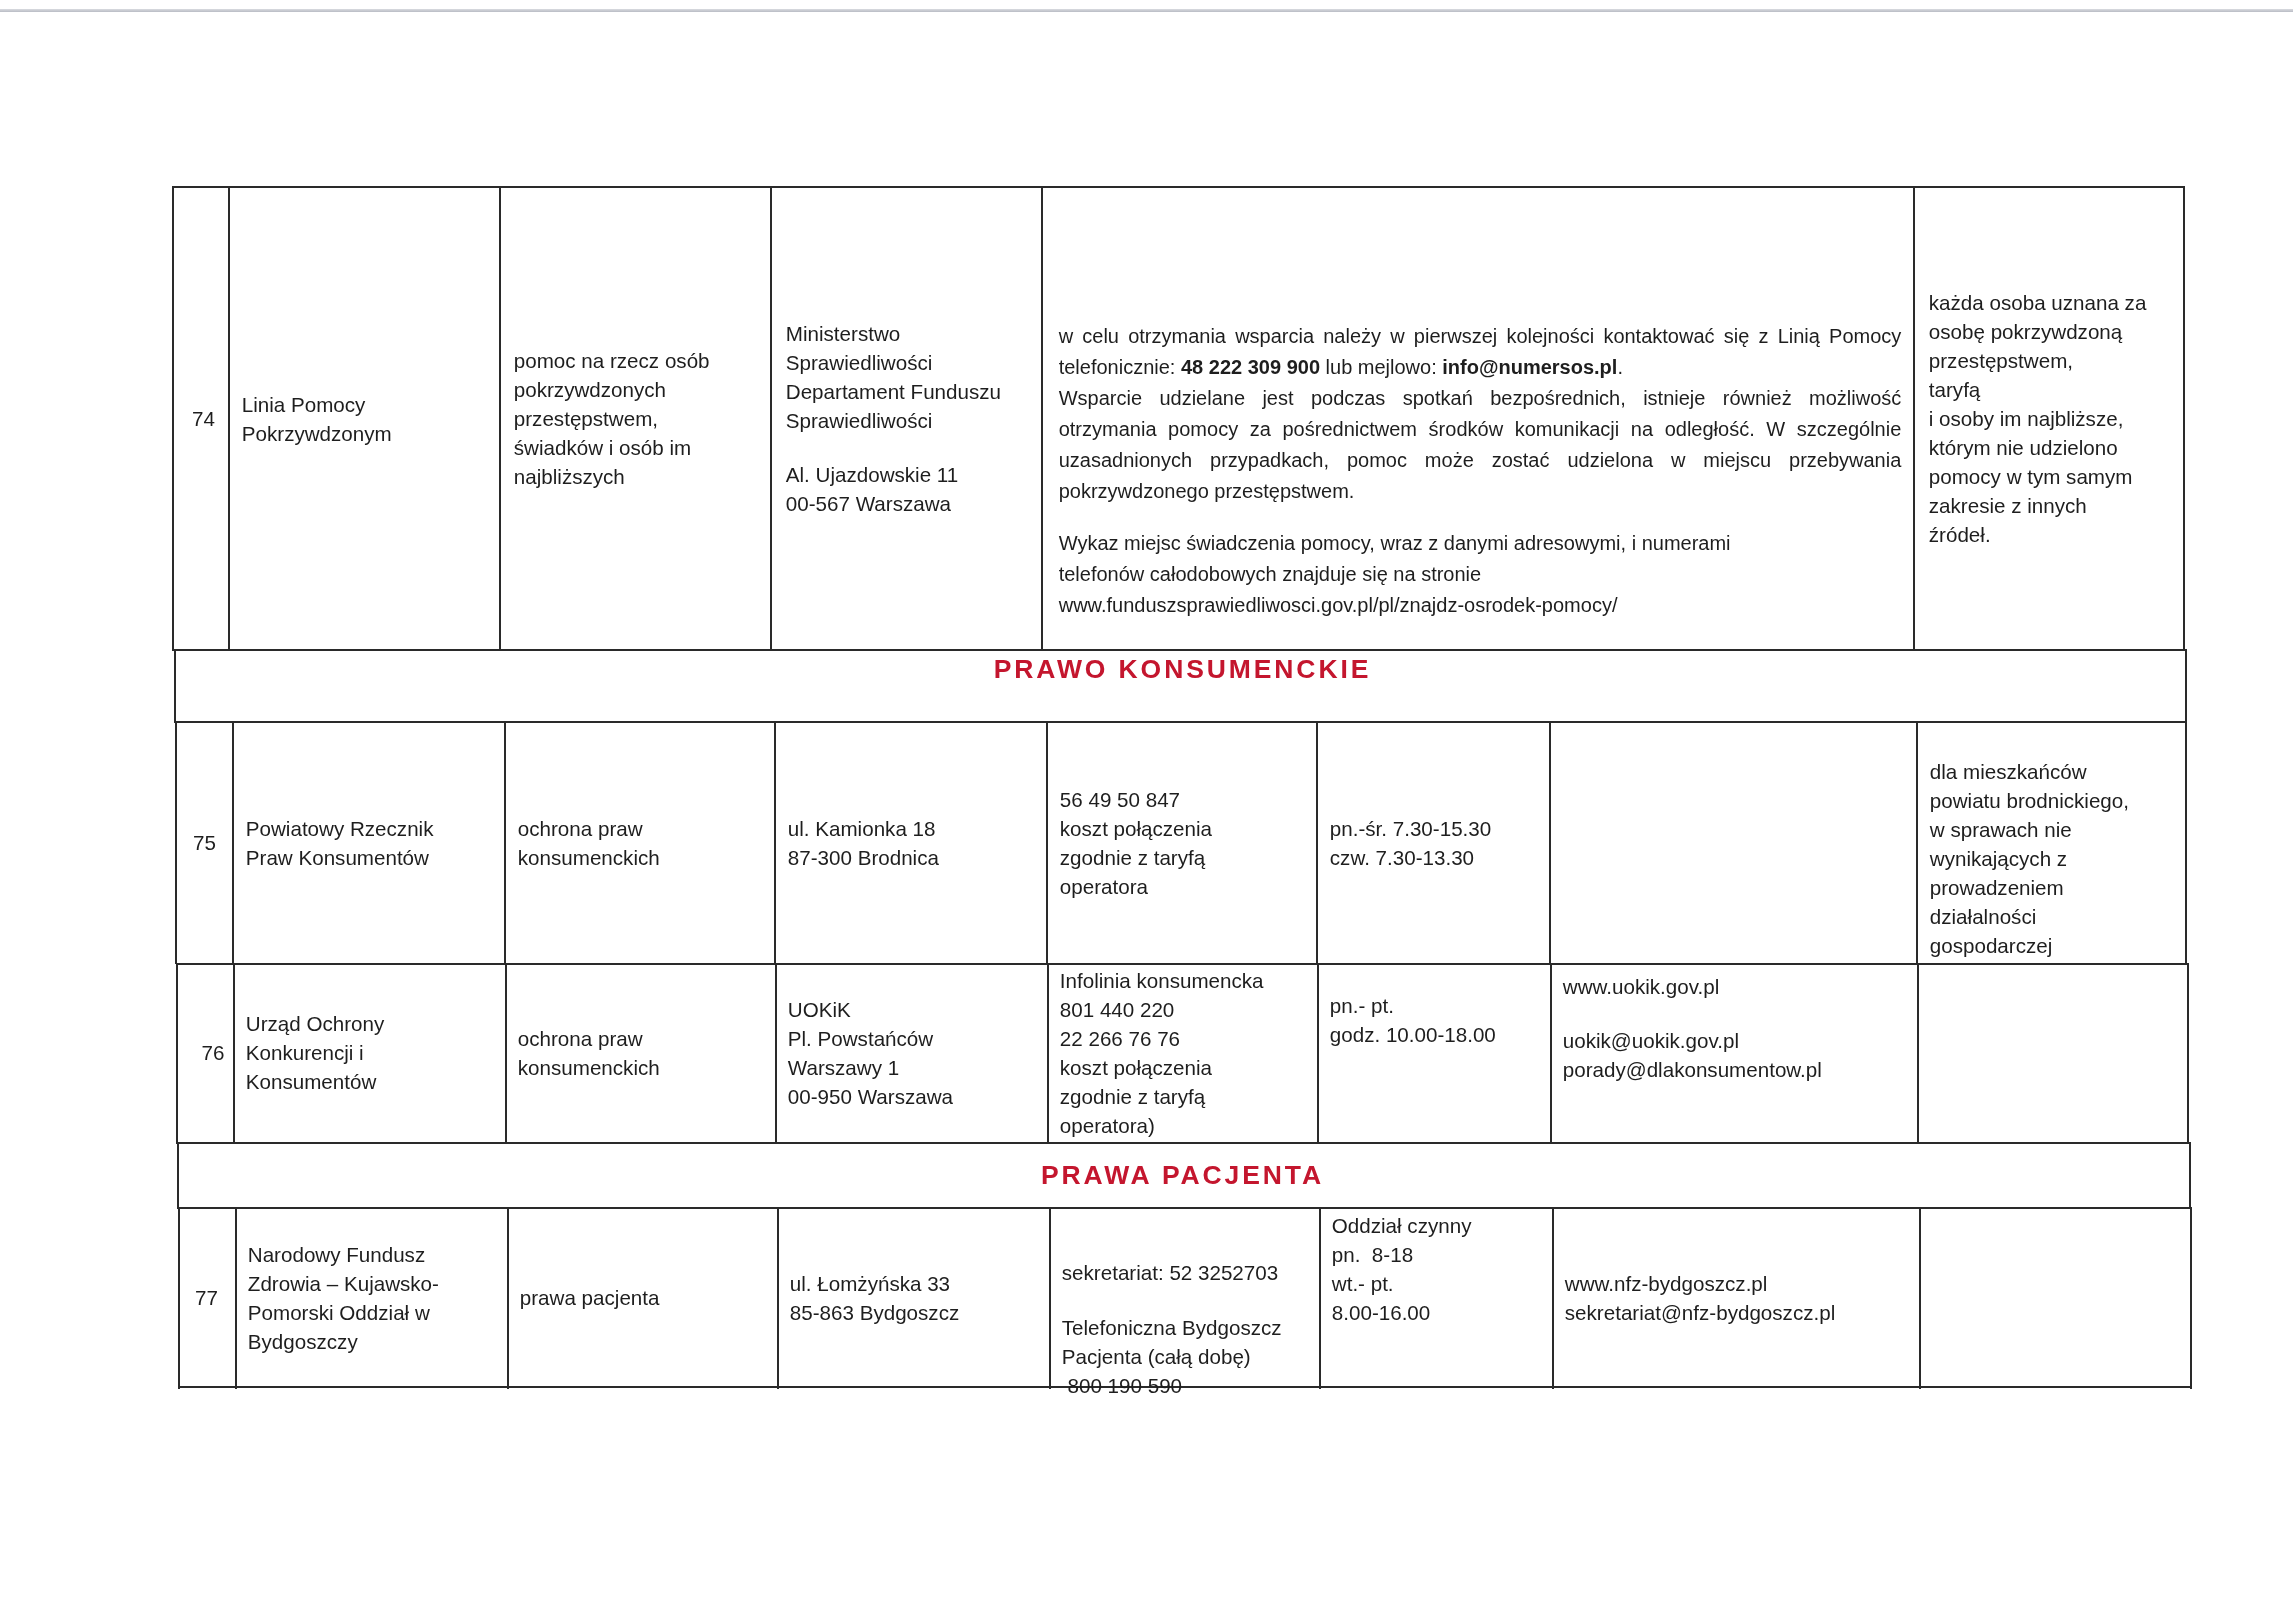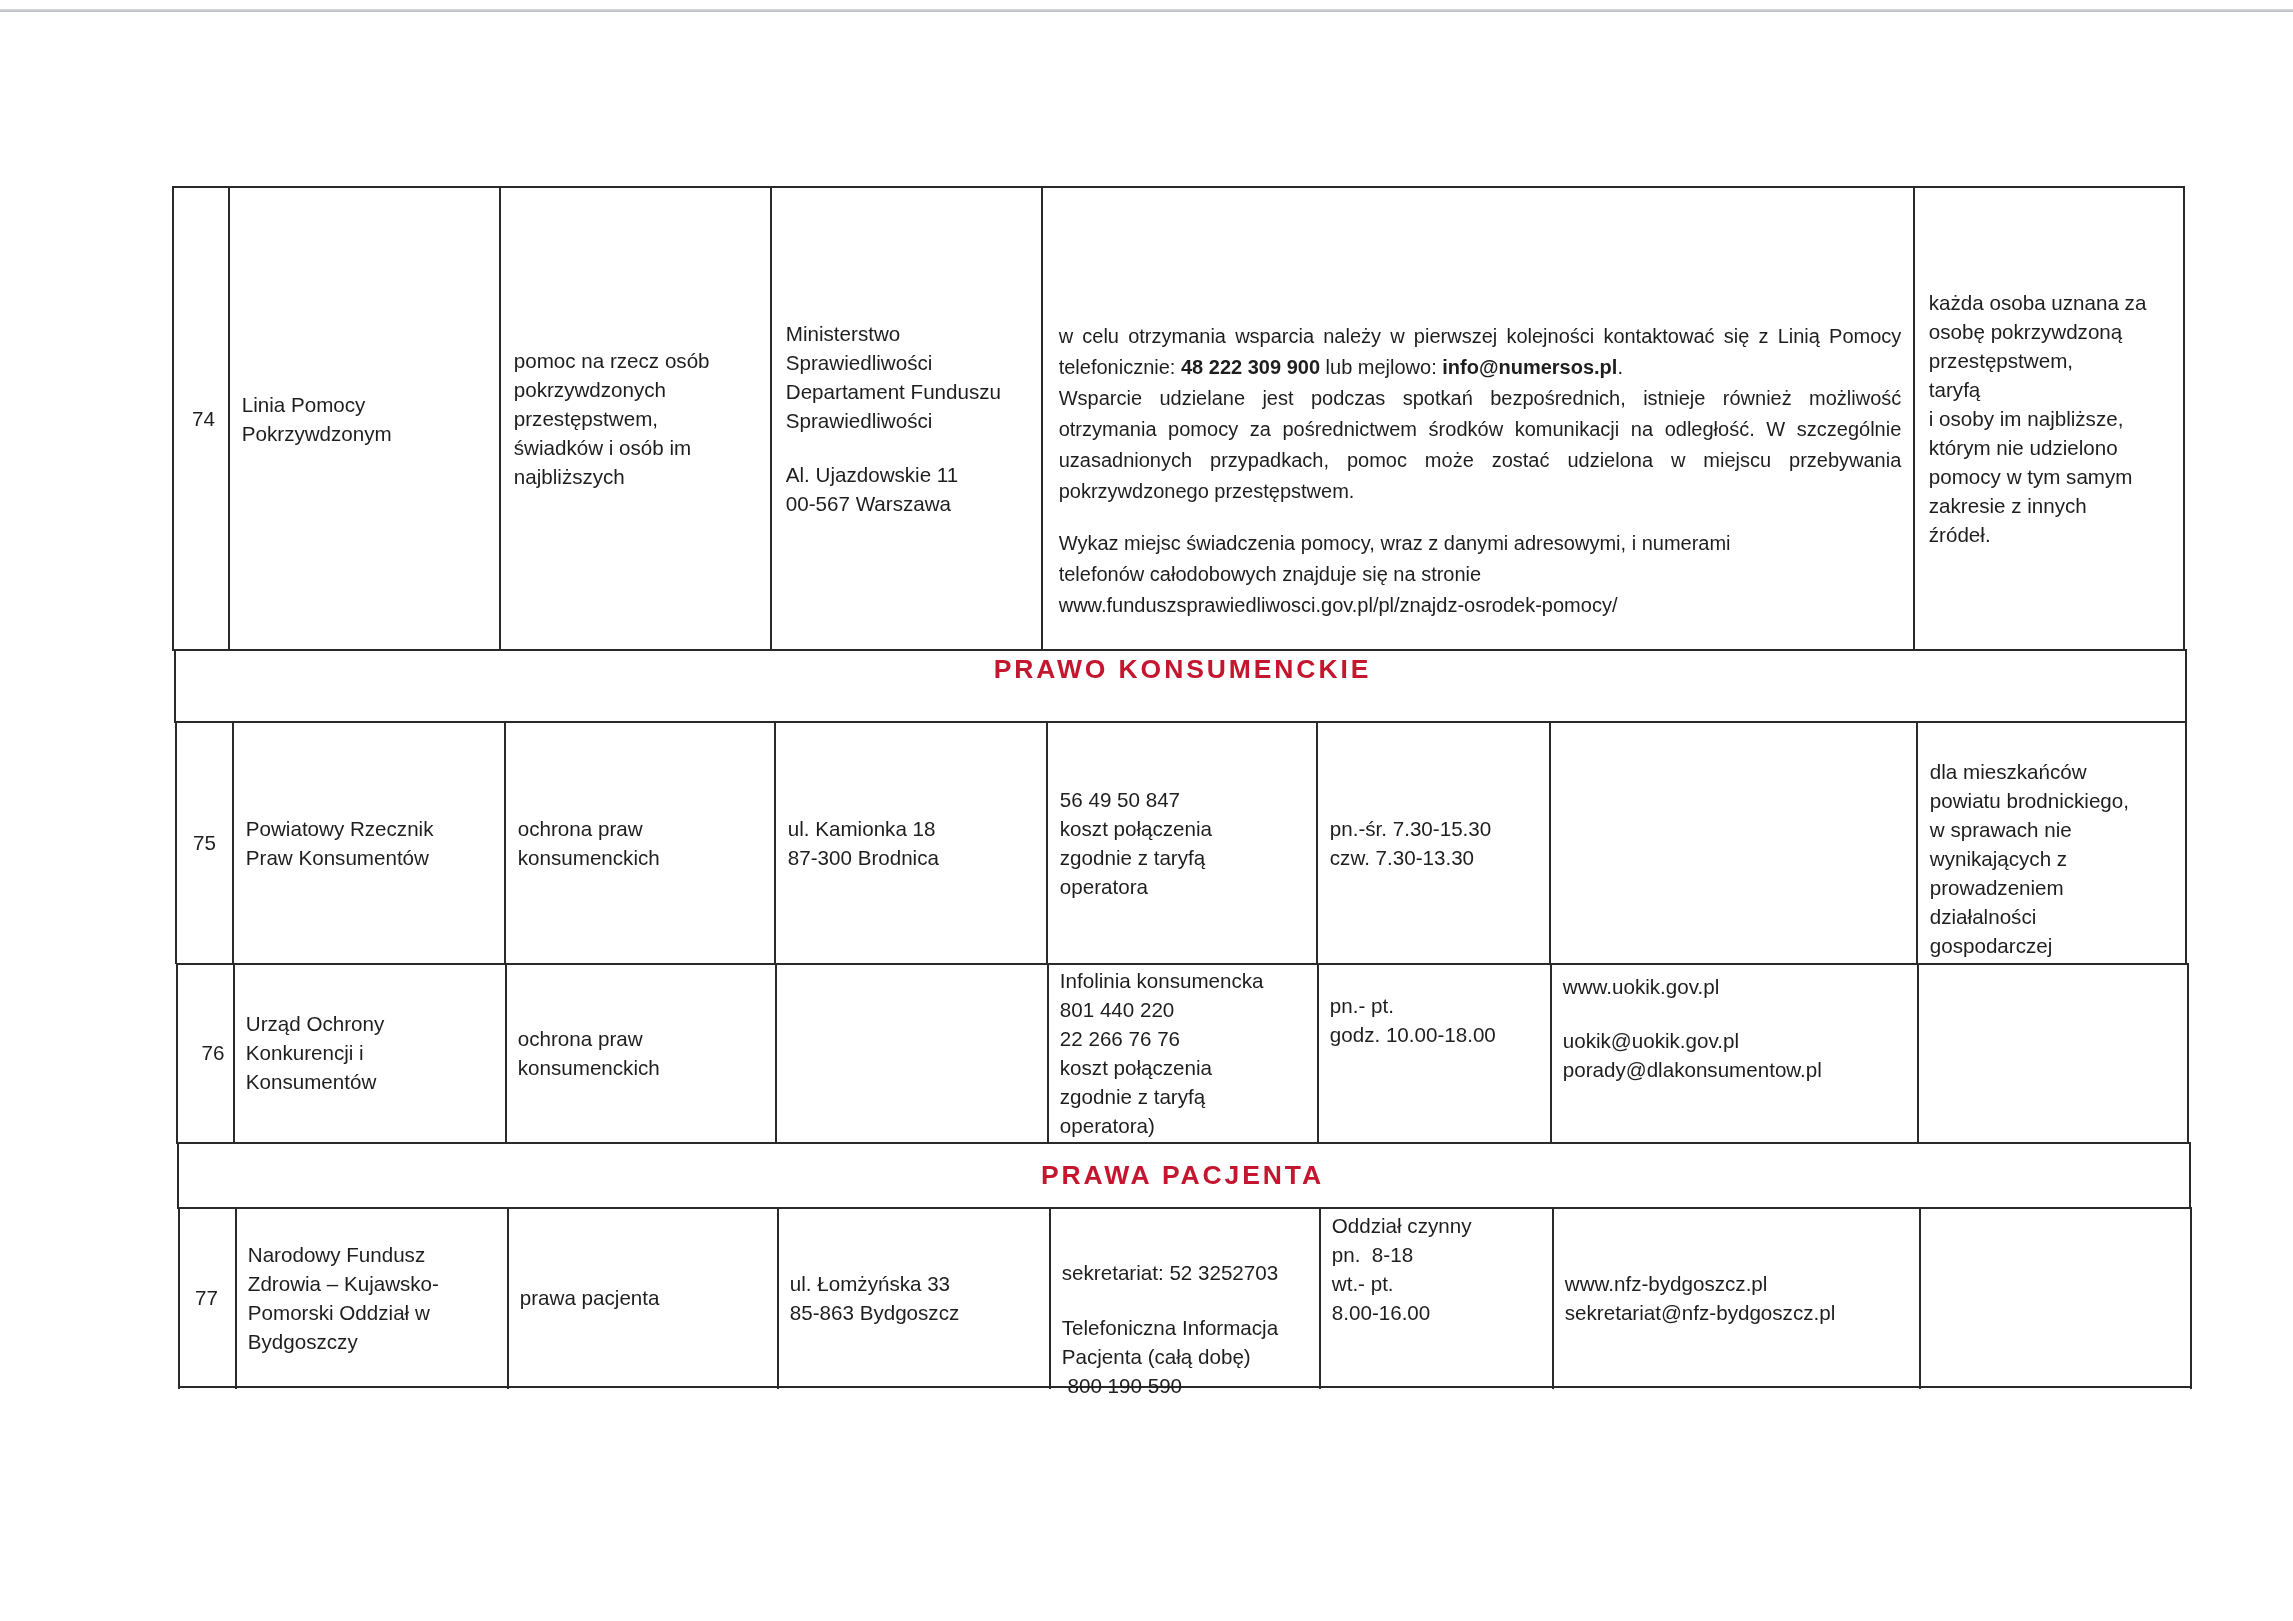--- a/index.html
+++ b/index.html
@@ -176,20 +176,26 @@
   </div>
   <div class="cell" style="left:234px;top:964px;width:270px;height:177px;">
       <span class="line">Urząd Ochrony</span>
       <span class="line">Konkurencji i</span>
       <span class="line">Konsumentów</span>
     </div>
   <div class="cell" style="left:506px;top:964px;width:269px;height:177px;">
       <span class="line">ochrona praw</span>
       <span class="line">konsumenckich</span>
     </div>
+  <div class="cell" style="left:776px;top:964px;width:270px;height:177px;">
+      <span class="line">UOKiK</span>
+      <span class="line">Pl. Powstańców</span>
+      <span class="line">Warszawy 1</span>
+      <span class="line">00-950 Warszawa</span>
+    </div>
   <div class="cell" style="left:1048px;top:964px;width:269px;height:177px;">
       <span class="line">Infolinia konsumencka</span>
       <span class="line">801 440 220</span>
       <span class="line">22 266 76 76</span>
       <span class="line">koszt połączenia</span>
       <span class="line">zgodnie z taryfą</span>
       <span class="line">operatora)</span>
     </div>
   <div class="cell" style="left:1318px;top:964px;width:230px;height:177px;justify-content:flex-start;padding-top:27.4px;">
       <span class="line">pn.- pt.</span>
@@ -217,21 +223,21 @@
   <div class="cell" style="left:508px;top:1209px;width:269px;height:177px;">
       <span class="line">prawa pacjenta</span>
     </div>
   <div class="cell" style="left:778px;top:1209px;width:270px;height:177px;">
       <span class="line">ul. Łomżyńska 33</span>
       <span class="line">85-863 Bydgoszcz</span>
     </div>
   <div class="cell" style="left:1050px;top:1256px;width:269px;height:177px;justify-content:flex-start;padding-top:2px;">
       <span class="line">sekretariat: 52 3252703</span>
       <span class="gap"></span>
-      <span class="line">Telefoniczna Informacja</span>
+      <span class="line">Telefoniczna Bydgoszcz</span>
       <span class="line">Pacjenta (całą dobę)</span>
       <span class="line"> 800 190 590</span>
     </div>
   <div class="cell" style="left:1320px;top:1209px;width:230px;height:177px;justify-content:flex-start;padding-top:2px;">
       <span class="line">Oddział czynny</span>
       <span class="line">pn.  8-18</span>
       <span class="line">wt.- pt.</span>
       <span class="line">8.00-16.00</span>
     </div>
   <div class="cell" style="left:1553px;top:1209px;width:366px;height:177px;">

